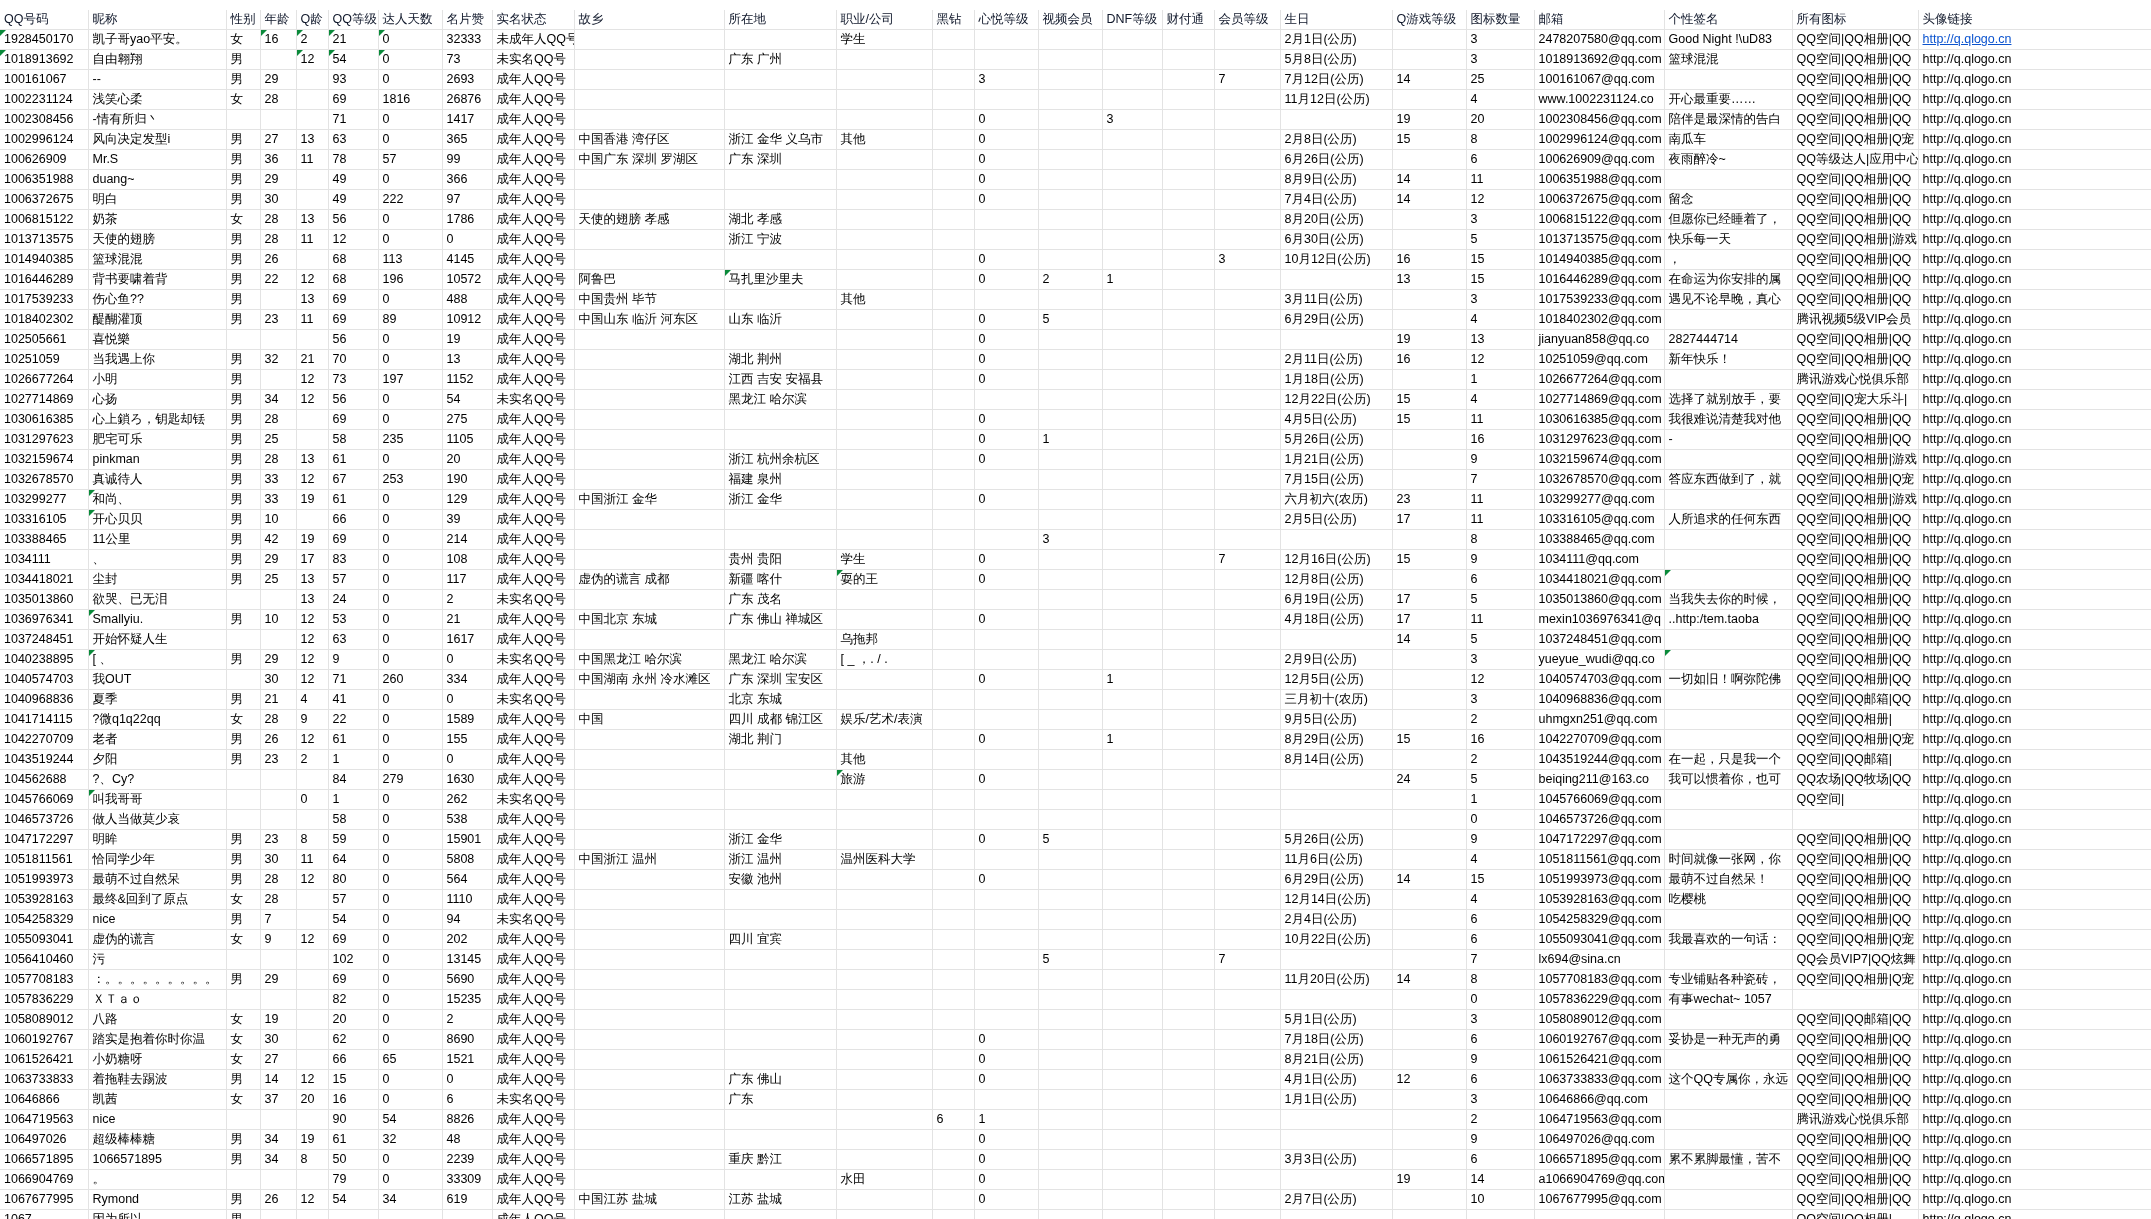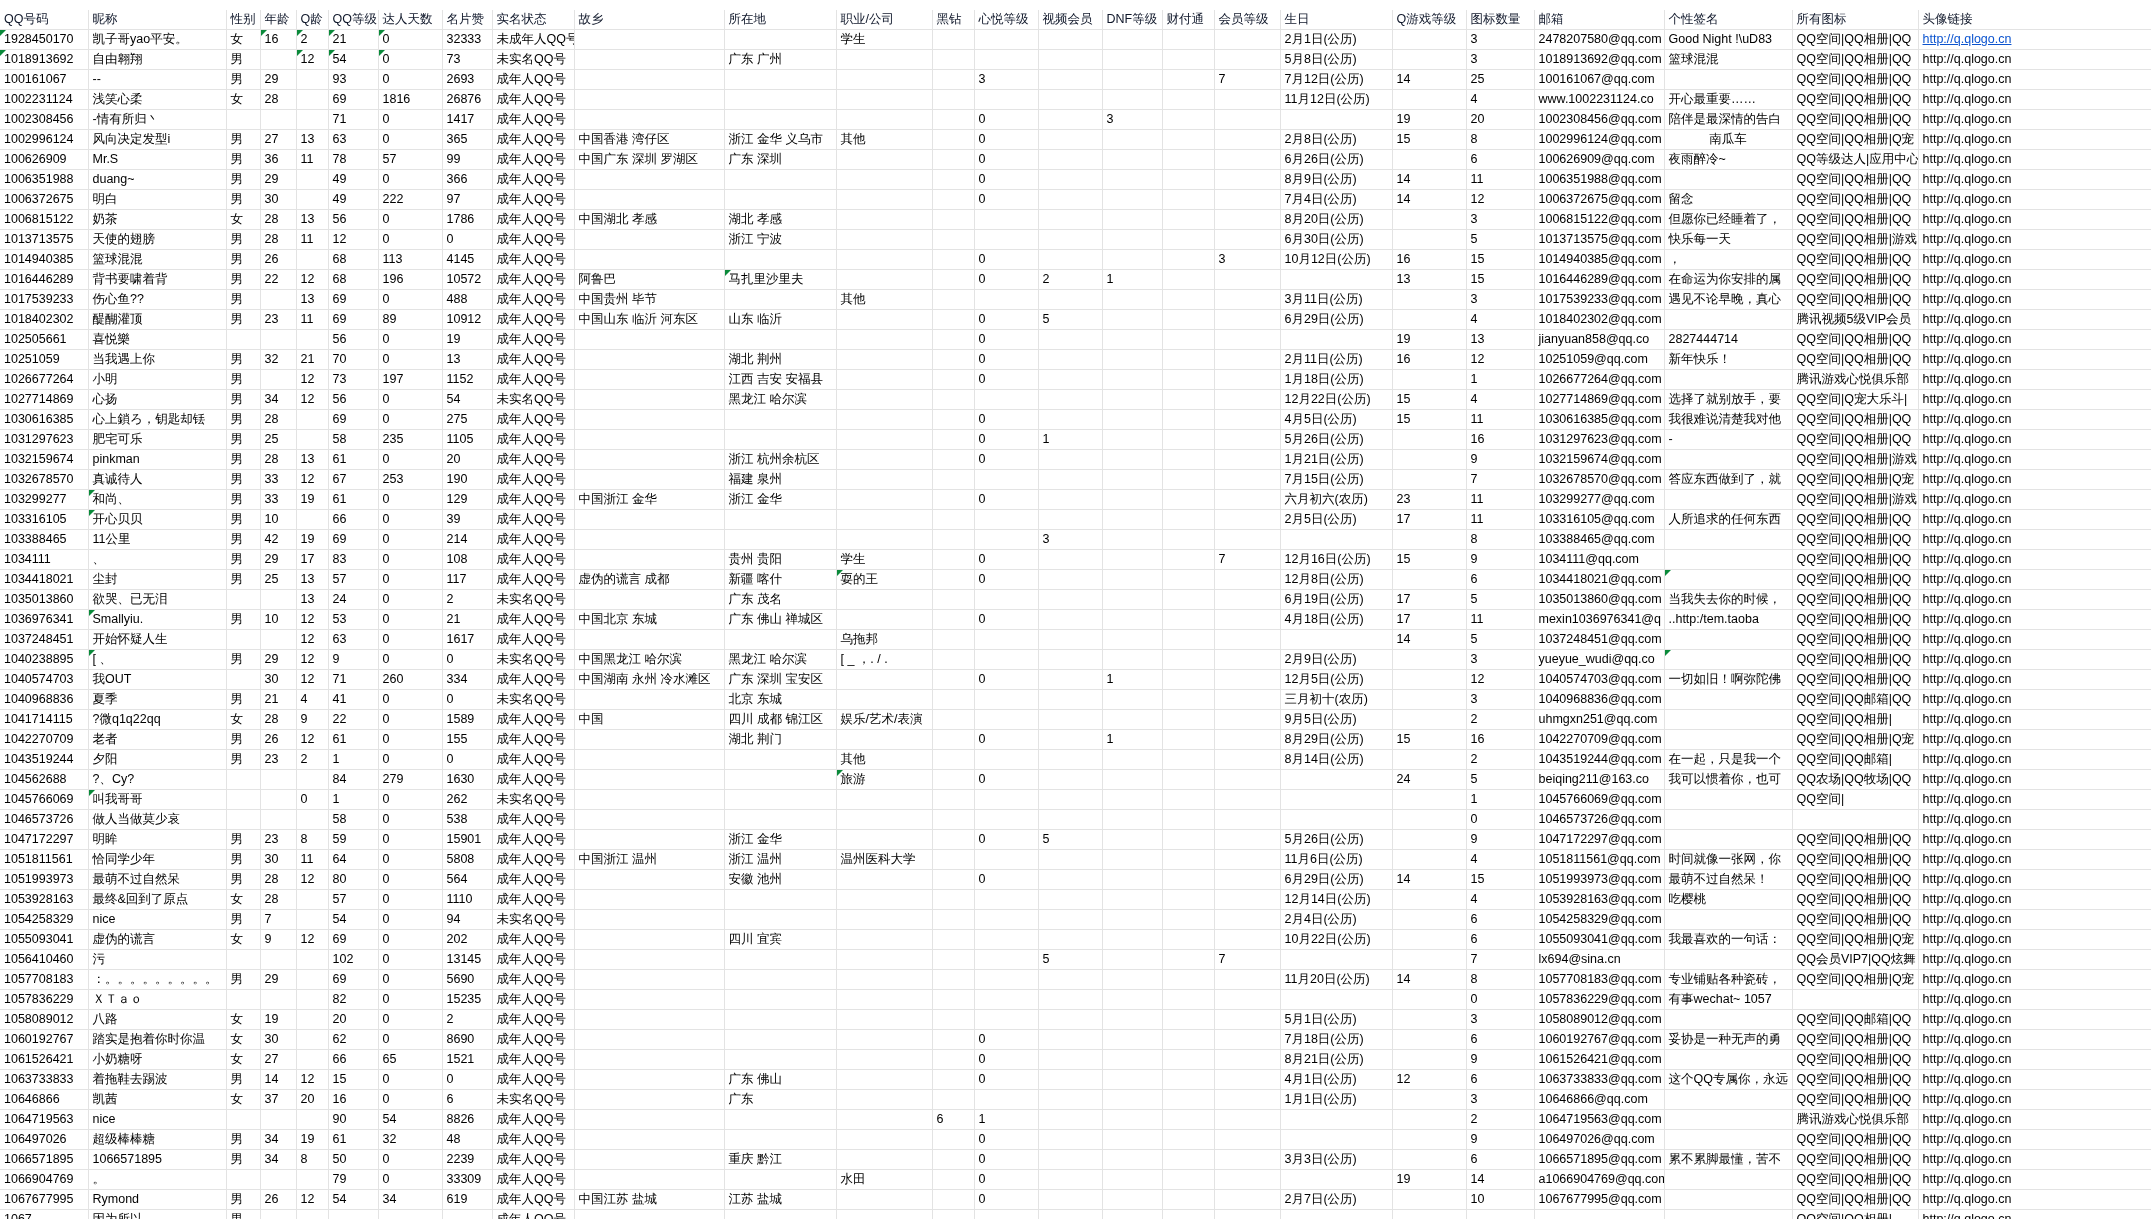--- a/index.html
+++ b/index.html
@@ -6,21 +6,21 @@
   body{width:2151px;height:1219px;overflow:hidden;
        font-family:"Liberation Sans","DejaVu Sans",sans-serif;font-size:12.5px;color:#000;}
   #sheet{margin-top:10px;}
   table{border-collapse:collapse;table-layout:fixed;width:2151px;background:#fff;}
   th,td{border-right:1px solid #e3e3e3;border-bottom:1px solid #e3e3e3;
         padding:0 4px;height:19px;line-height:19px;white-space:nowrap;overflow:hidden;
         text-align:left;font-weight:normal;vertical-align:middle;position:relative;}
   th{color:#0f172a;}
   td.gc::before{content:"";position:absolute;top:0;left:0;width:0;height:0;
         border-top:6px solid #0a8a3a;border-right:6px solid transparent;}
-  td.ar{text-align:center;}
+  td.ar{text-align:left;}
   td.lnk{color:#0b53ce;text-decoration:underline;}
 </style>
 </head>
 <body>
 
 <div id="sheet">
   <table>
     <colgroup>
         <col style="width: 88px;">
         <col style="width: 138px;">
@@ -324,21 +324,21 @@
         <tr>
           <td>1006815122</td>
           <td>奶茶</td>
           <td>女</td>
           <td>28</td>
           <td>13</td>
           <td>56</td>
           <td>0</td>
           <td>1786</td>
           <td>成年人QQ号</td>
-          <td>中国湖北 孝感</td>
+          <td>天使的翅膀 孝感</td>
           <td>湖北 孝感</td>
           <td></td>
           <td></td>
           <td></td>
           <td></td>
           <td></td>
           <td></td>
           <td></td>
           <td>8月20日(公历)</td>
           <td></td>

